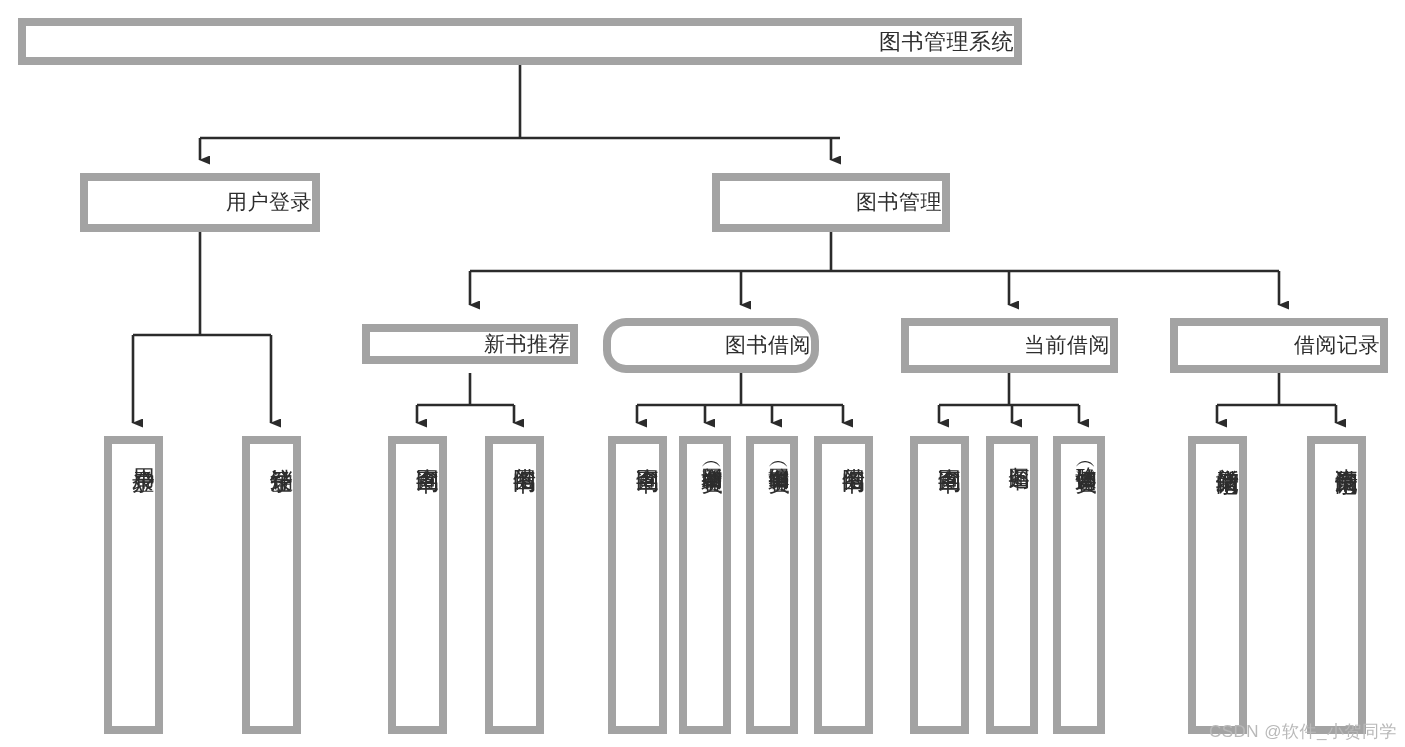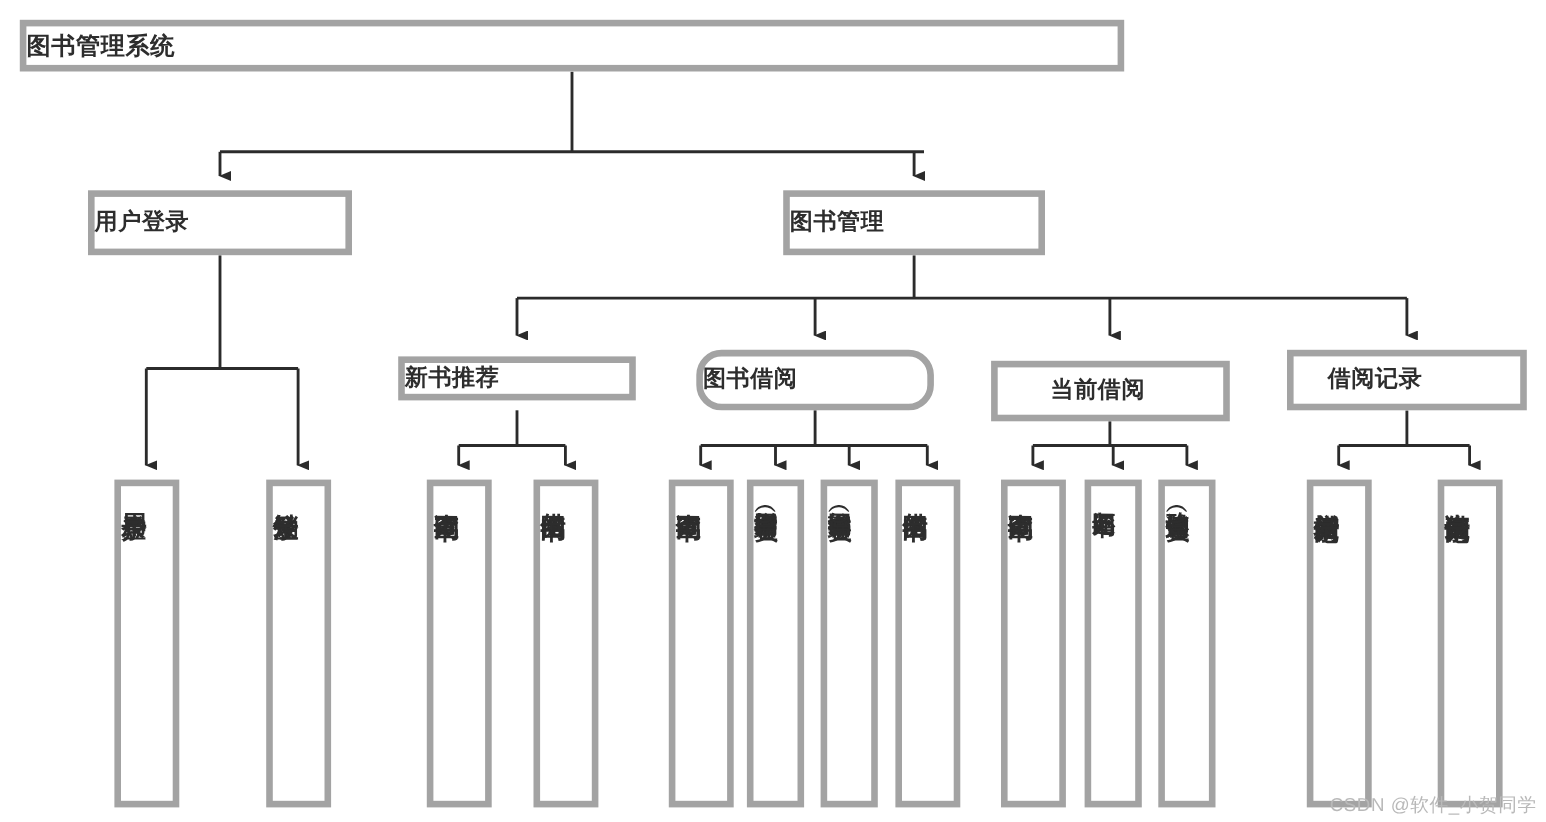--- a/index.html
+++ b/index.html
@@ -22,26 +22,25 @@
     position: absolute;
     left: 0;
     top: 0;
     width: 1405px;
     height: 747px;
   }
   .node {
     position: absolute;
     box-sizing: border-box;
     background: #ffffff;
-    border: 6px solid #a3a3a3;
+    border: 8px solid #a3a3a3;
     display: flex;
     align-items: center;
-    justify-content: flex-start;
+    justify-content: flex-end;
     z-index: 2;
-    font-weight: bold;
   }
   .node .node-label {
     color: #2d2d2d;
     text-align: center;
     line-height: 1.18;
     white-space: nowrap;
   }
   
   .node.horiz .node-label {
     font-size: 21px;
@@ -140,24 +139,24 @@
   <div class="node horiz" style="left:80px; top:173px; width:240px; height:59px;">
     <span class="node-label">用户登录</span>
   </div>
   <div class="node horiz" style="left:712px; top:173px; width:238px; height:59px;">
     <span class="node-label">图书管理</span>
   </div>
 
   <div class="node horiz" style="left:362px; top:324px; width:216px; height:40px;">
     <span class="node-label">新书推荐</span>
   </div>
-  <div class="node horiz" style="left:633px; top:318px; width:216px; height:55px;border-radius:23px;">
+  <div class="node horiz" style="left:603px; top:318px; width:216px; height:55px;border-radius:23px;">
     <span class="node-label">图书借阅</span>
   </div>
-  <div class="node horiz" style="left:901px; top:328px; width:217px; height:55px;padding-left:48px;">
+  <div class="node horiz" style="left:901px; top:318px; width:217px; height:55px;padding-left:48px;">
     <span class="node-label">当前借阅</span>
   </div>
   <div class="node horiz" style="left:1170px; top:318px; width:218px; height:55px;padding-left:31px;">
     <span class="node-label">借阅记录</span>
   </div>
 
   <div class="node vert" style="left:104px; top:436px; width:59px; height:298px;">
     <span class="node-label">用户登录</span>
   </div>
   <div class="node vert" style="left:242px; top:436px; width:59px; height:298px;">

